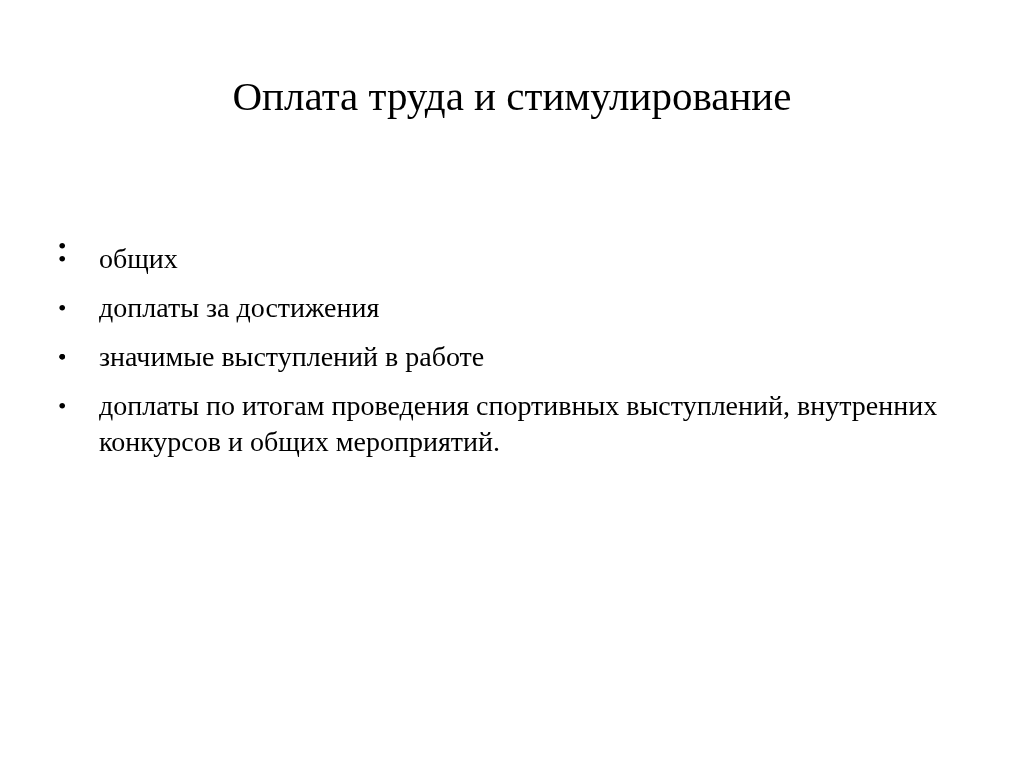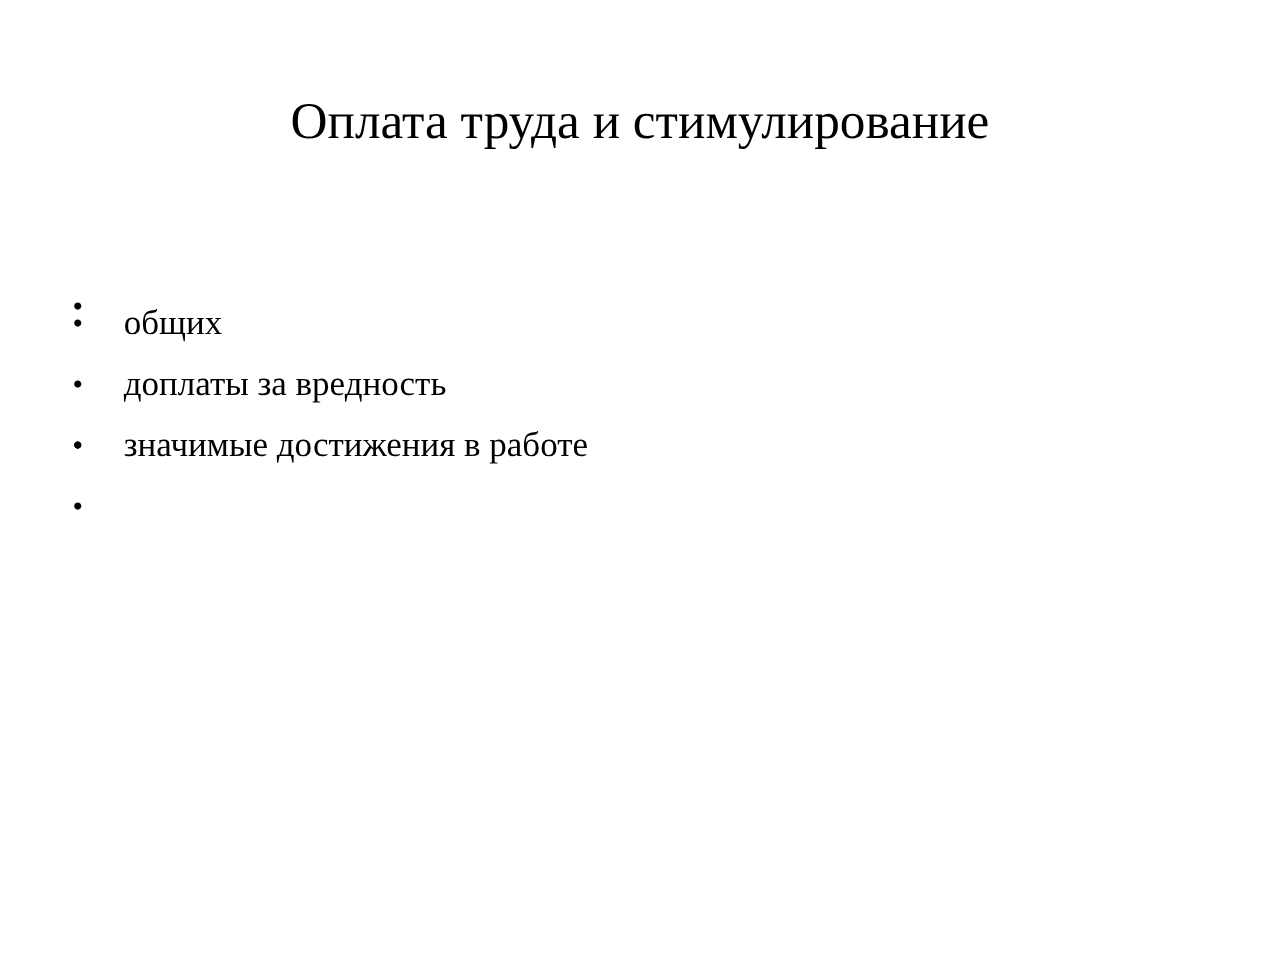--- a/index.html
+++ b/index.html
@@ -33,26 +33,27 @@
   <ul class="bullets">
     <li class="bullet">
       <span class="bullet-dot">•</span>
     </li>
     <li class="bullet">
       <span class="bullet-dot">•</span>
       <span>общих</span>
     </li>
     <li class="bullet">
       <span class="bullet-dot">•</span>
-      <span>доплаты за вредность</span>
+      <span>доплаты за достижения</span>
     </li>
     <li class="bullet">
       <span class="bullet-dot">•</span>
     </li>
     <li class="bullet">
       <span class="bullet-dot">•</span>
-      <span>значимые достижения в работе</span>
+      <span>значимые выступлений в работе</span>
     </li>
     <li class="bullet">
       <span class="bullet-dot">•</span>
+      <span>доплаты по итогам проведения спортивных выступлений, внутренних конкурсов и общих мероприятий.</span>
     </li>
   </ul>
 </div>
 
 </body></html>

